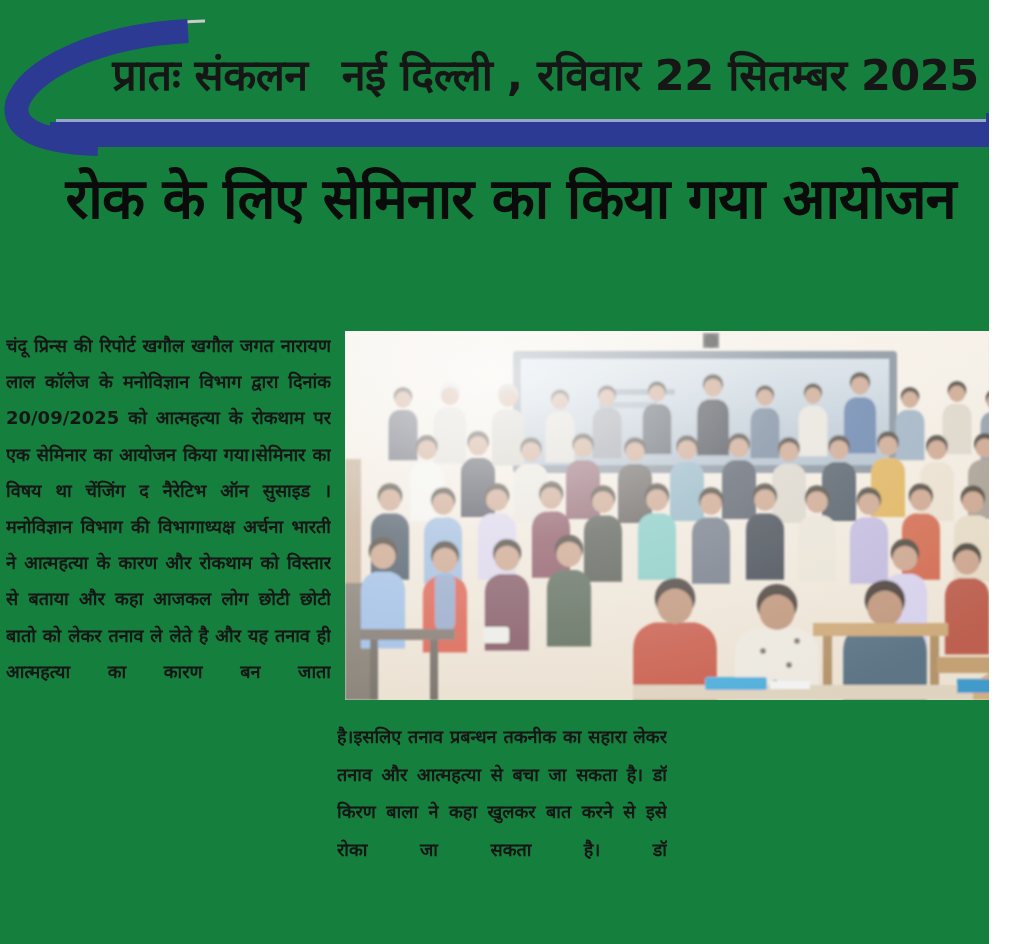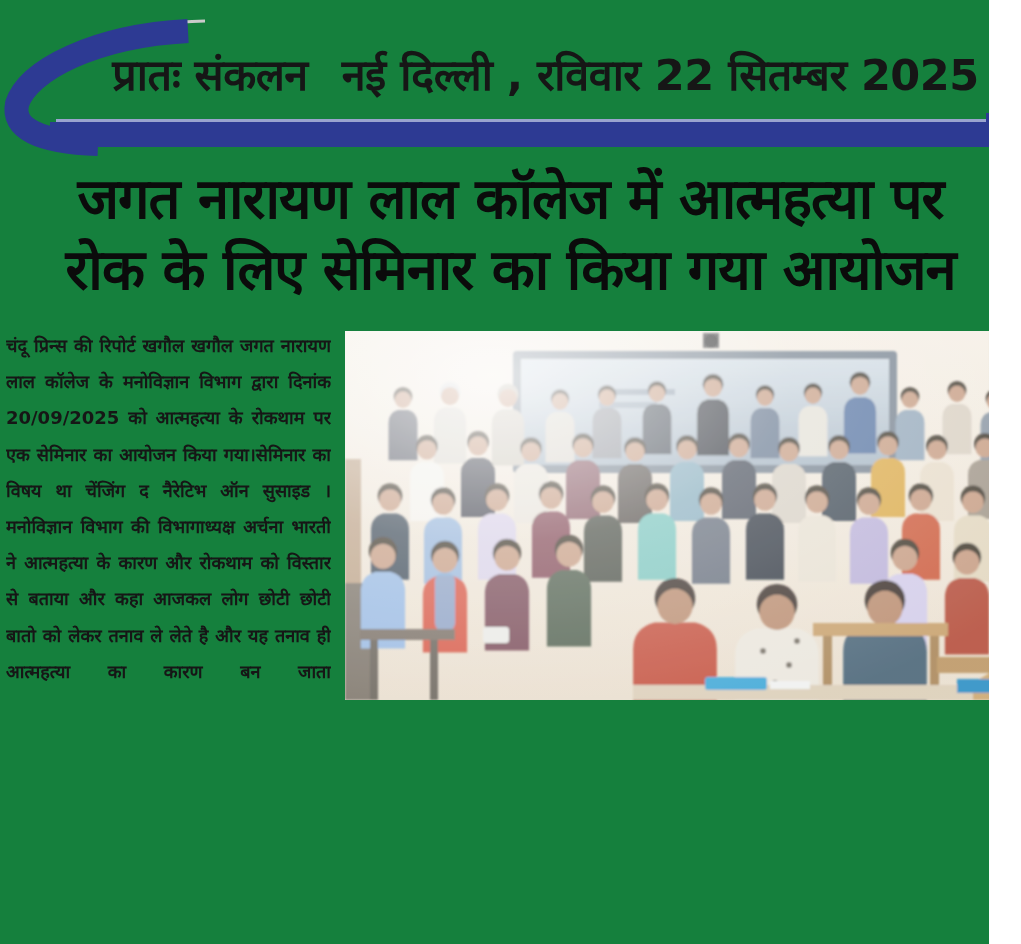--- a/index.html
+++ b/index.html
@@ -65,21 +65,20 @@
       <rect x="50" y="122" width="971" height="25" fill="#2d3a93"></rect>
 
       <rect x="986" y="113" width="35" height="12" fill="#2d3a93"></rect>
     </svg>
     <div class="masthead-text">
       <span class="paper-name">प्रातः संकलन</span><span>नई दिल्ली , रविवार 22 सितम्बर 2025</span>
     </div>
   </div>
 
   <div class="headline">
-    <div>जगत नारायण लाल कॉलेज में आत्महत्या पर</div>
     <div>रोक के लिए सेमिनार का किया गया आयोजन</div>
   </div>
 
   <div class="copy col-left">चंदू प्रिन्स की रिपोर्ट खगौल खगौल जगत नारायण लाल कॉलेज के मनोविज्ञान विभाग द्वारा दिनांक 20/09/2025 को आत्महत्या के रोकथाम पर एक सेमिनार का आयोजन किया गया।सेमिनार का विषय था चेंजिंग द नैरेटिभ ऑन सुसाइड । मनोविज्ञान विभाग की विभागाध्यक्ष अर्चना भारती ने आत्महत्या के कारण और रोकथाम को विस्तार से बताया और कहा आजकल लोग छोटी छोटी बातो को लेकर तनाव ले लेते है और यह तनाव ही आत्महत्या का कारण बन जाता</div>
 
   <div class="photo">
     <svg width="667" height="369" viewBox="0 0 667 369" role="img" aria-label="Group photograph of students and faculty of the Psychology Department standing in a classroom in front of a screen during the suicide-prevention seminar; three young men seated in front">
       <defs>
         <linearGradient id="wall" x1="0" y1="0" x2="0" y2="1">
           <stop offset="0" stop-color="#f4ede2"></stop>
@@ -210,14 +209,15 @@
           <rect x="425" y="350" width="40" height="8" fill="#eef0ee"></rect>
           <rect x="612" y="348" width="58" height="14" fill="#1f86c0"></rect>
         </g>
       </g>
 
       <rect x="0" y="0" width="667" height="369" fill="url(#glare)"></rect>
       <rect x="0" y="0" width="667" height="369" fill="#ffffff" opacity="0.12"></rect>
     </svg>
   </div>
 
+  <div class="copy col-mid">है।इसलिए तनाव प्रबन्धन तकनीक का सहारा लेकर तनाव और आत्महत्या से बचा जा सकता है। डॉ किरण बाला ने कहा खुलकर बात करने से इसे रोका जा सकता है। डॉ</div>
 
 </div>
 
 </body></html>

